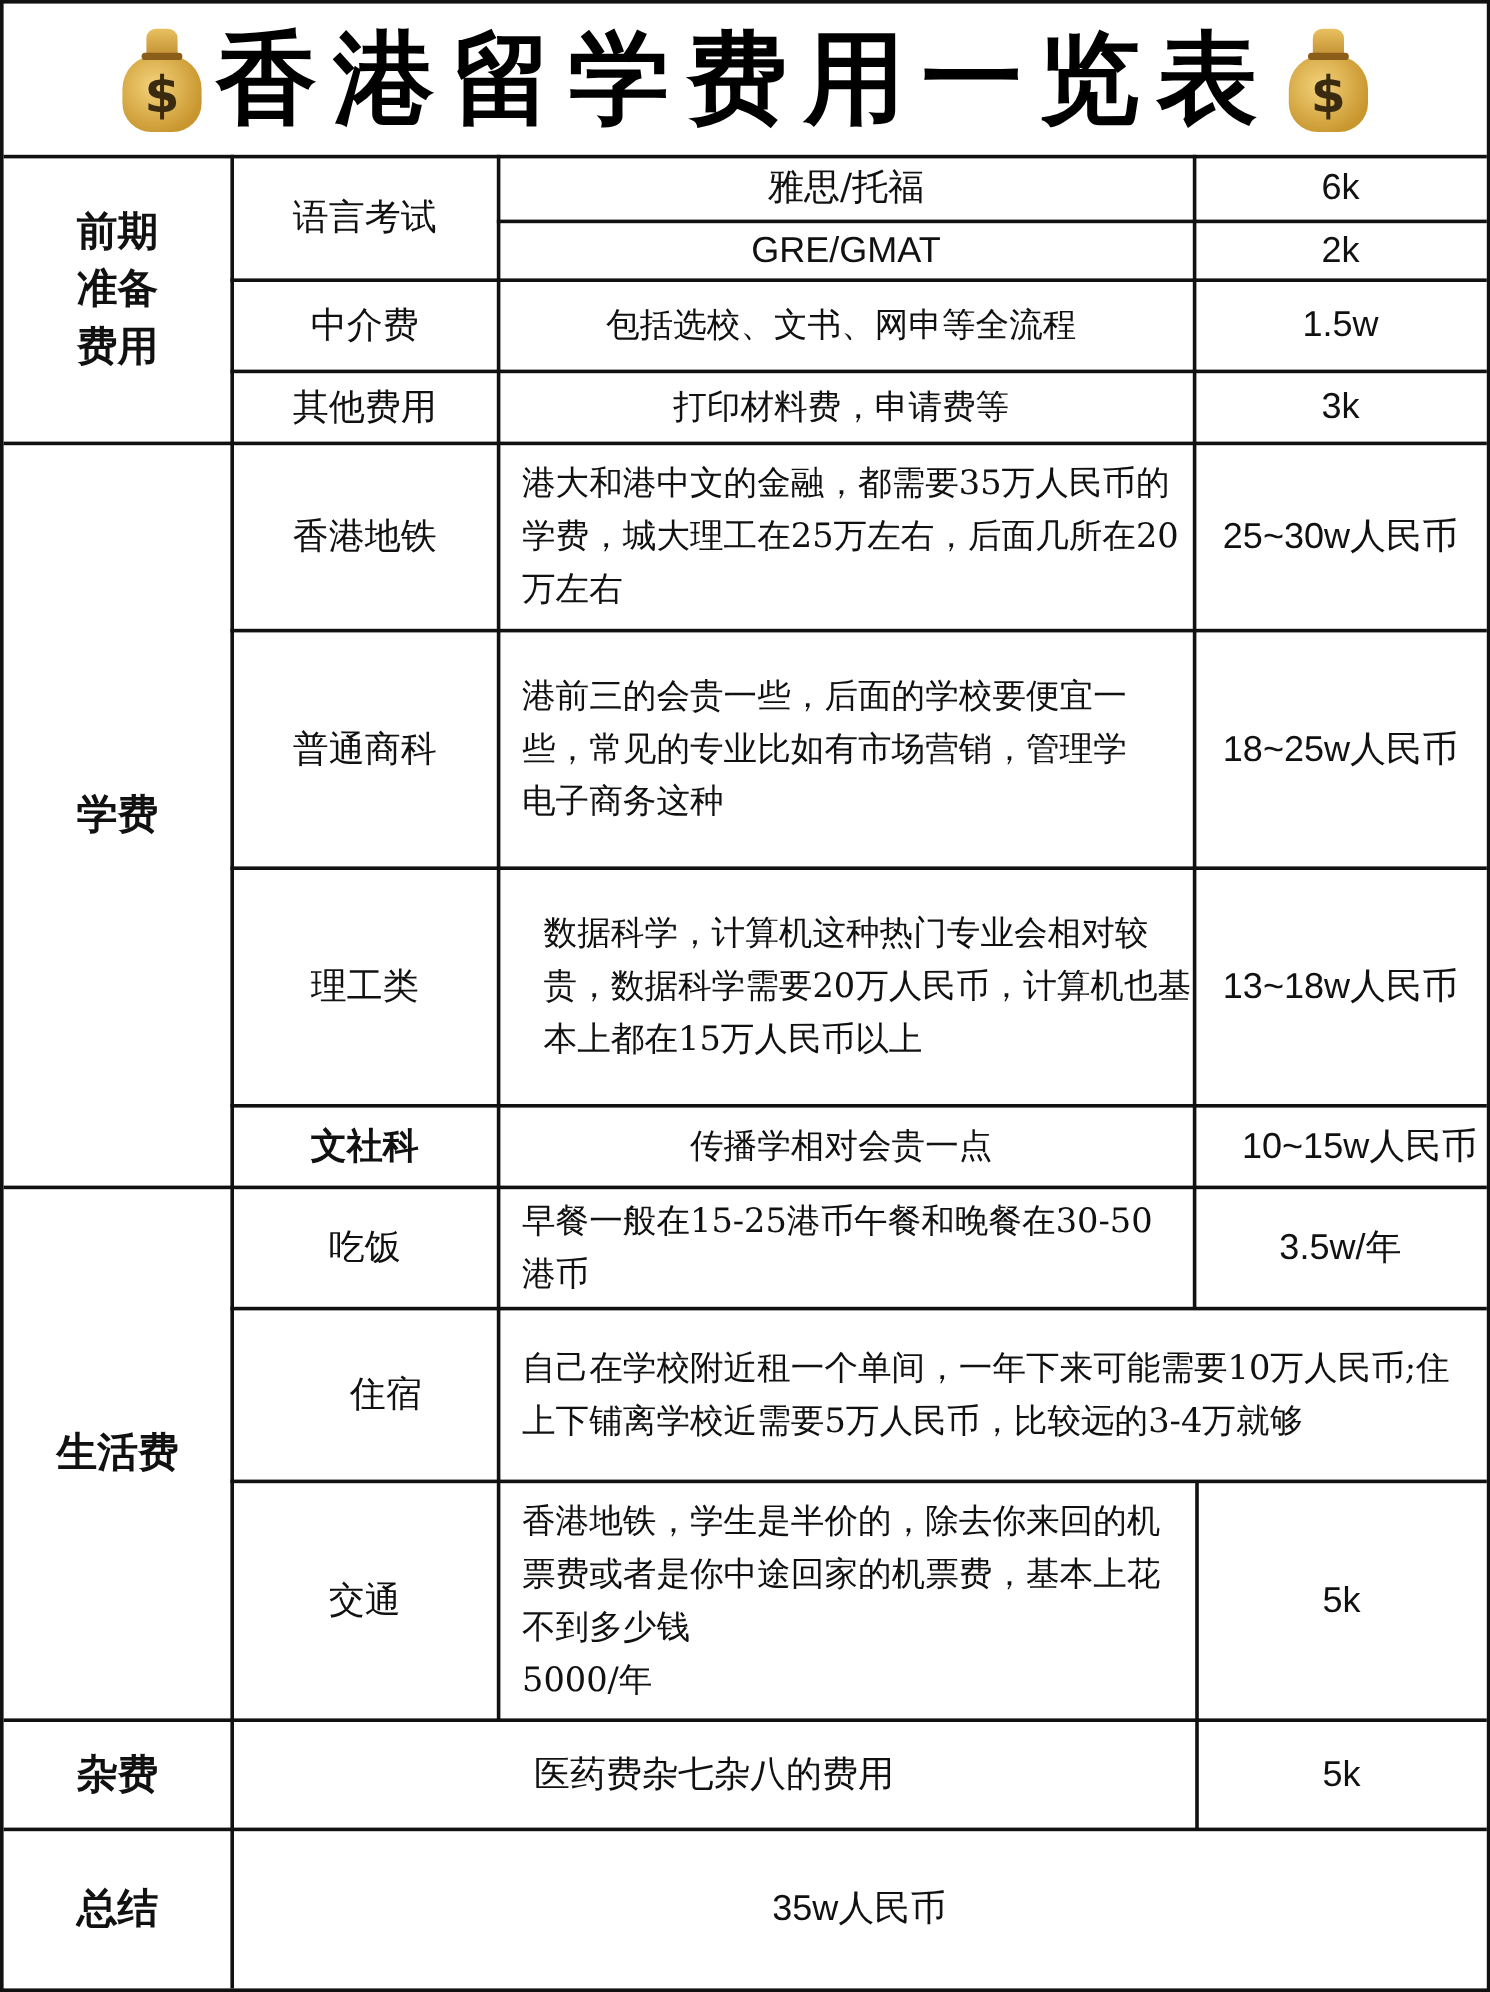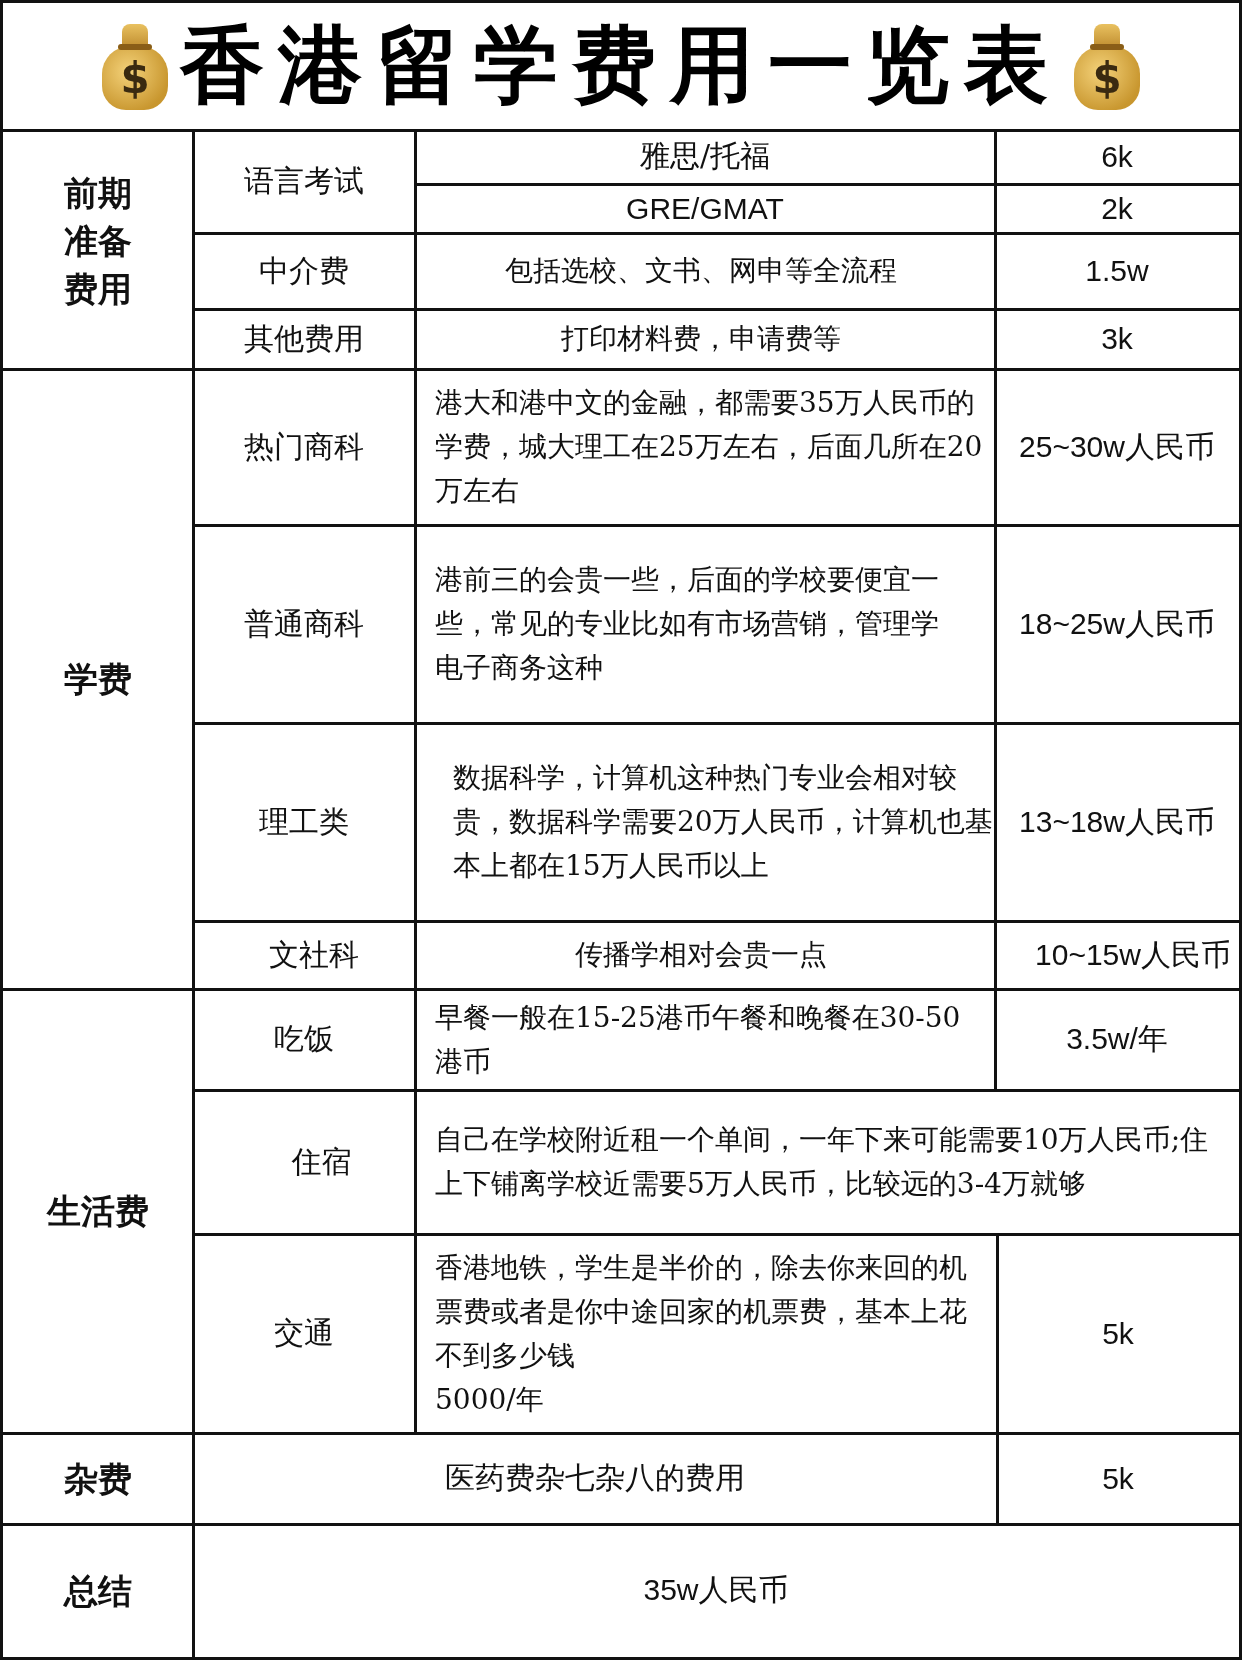--- a/index.html
+++ b/index.html
@@ -56,34 +56,34 @@
   <div class="cell sub" style="left:190px;top:230px;width:222px;height:76px;">中介费</div>
   <div class="cell desc center" style="left:412px;top:230px;width:580px;height:76px;">包括选校、文书、网申等全流程</div>
   <div class="cell val" style="left:992px;top:230px;width:244px;height:76px;">1.5w</div>
 
   <div class="cell sub" style="left:190px;top:306px;width:222px;height:60px;">其他费用</div>
   <div class="cell desc center" style="left:412px;top:306px;width:580px;height:60px;">打印材料费，申请费等</div>
   <div class="cell val" style="left:992px;top:306px;width:244px;height:60px;">3k</div>
 
   <div class="cell cat" style="left:0;top:366px;width:190px;height:620px;text-align:center;">学费</div>
 
-  <div class="cell sub" style="left:190px;top:366px;width:222px;height:156px;">热门商科</div>
+  <div class="cell sub" style="left:190px;top:366px;width:222px;height:156px;">香港地铁</div>
   <div class="cell desc" style="left:412px;top:366px;width:580px;height:156px;">港大和港中文的金融，都需要35万人民币的学费，城大理工在25万左右，后面几所在20万左右</div>
   <div class="cell val" style="left:992px;top:366px;width:244px;height:156px;">25~30w人民币</div>
 
   <div class="cell sub" style="left:190px;top:522px;width:222px;height:198px;">普通商科</div>
   <div class="cell desc vtext" style="left:412px;top:522px;width:580px;height:198px;">港前三的会贵一些，后面的学校要便宜一些，常见的专业比如有市场营销，管理学
 电子商务这种</div>
   <div class="cell val" style="left:992px;top:522px;width:244px;height:198px;">18~25w人民币</div>
 
   <div class="cell sub" style="left:190px;top:720px;width:222px;height:198px;">理工类</div>
   <div class="cell desc" style="left:412px;top:720px;width:580px;height:198px;margin-left:18px;">数据科学，计算机这种热门专业会相对较贵，数据科学需要20万人民币，计算机也基本上都在15万人民币以上</div>
   <div class="cell val" style="left:992px;top:720px;width:244px;height:198px;">13~18w人民币</div>
 
-  <div class="cell sub" style="left:200px;top:918px;width:222px;height:68px;">文社科</div>
+  <div class="cell sub" style="left:190px;top:918px;width:222px;height:68px;font-weight:bold;">文社科</div>
   <div class="cell desc center" style="left:412px;top:918px;width:580px;height:68px;">传播学相对会贵一点</div>
   <div class="cell val" style="left:992px;top:918px;width:244px;height:68px;margin-left:16px;">10~15w人民币</div>
 
   <div class="cell cat" style="left:0;top:986px;width:190px;height:444px;">生活费</div>
 
   <div class="cell sub" style="left:190px;top:986px;width:222px;height:101px;">吃饭</div>
   <div class="cell desc" style="left:412px;top:986px;width:580px;height:101px;">早餐一般在15-25港币午餐和晚餐在30-50港币</div>
   <div class="cell val" style="left:992px;top:986px;width:244px;height:101px;">3.5w/年</div>
 
   <div class="cell sub" style="left:190px;top:1087px;width:222px;height:144px;padding-left:35px;">住宿</div>

